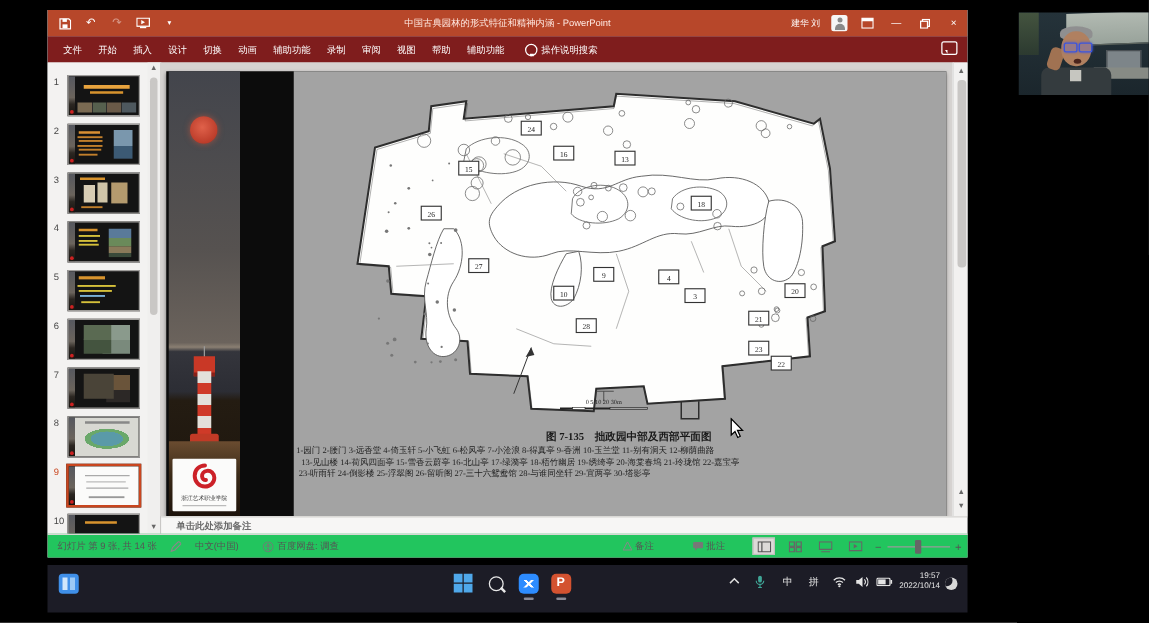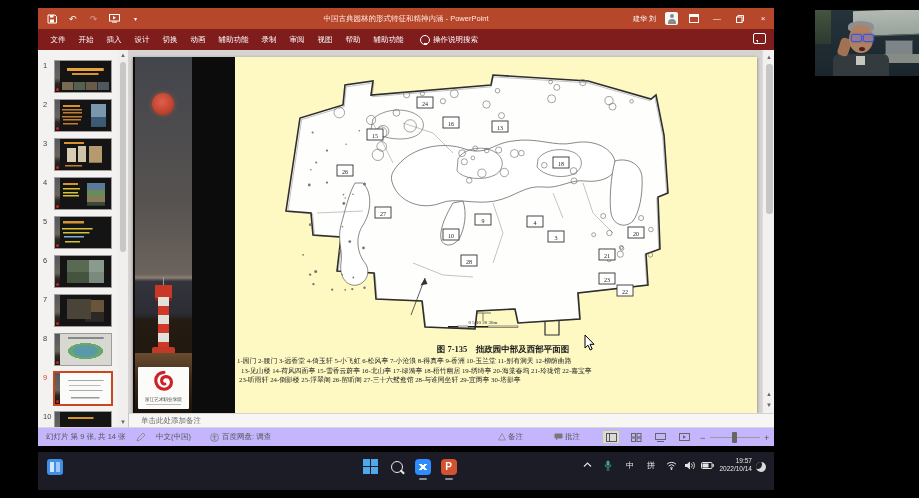--- a/index.html
+++ b/index.html
@@ -95,33 +95,33 @@
     background:radial-gradient(circle at 45% 40%,#e0614a,#b93a28 75%);box-shadow:0 0 5px rgba(220,90,60,.55);}
   #tower{left:23px;top:240px;width:11px;height:52px;
     background:repeating-linear-gradient(180deg,#e3e0da 0 9px,#cf3a28 9px 18px);}
   #lh-top{left:20px;top:228px;width:17px;height:13px;background:#c93826;border-bottom:3px solid #8a2018;}
   #lh-ant{left:28px;top:220px;width:1px;height:9px;background:#999;}
   #lh-base{left:17px;top:290px;width:23px;height:15px;background:#c03a26;border-radius:2px;}
   #rocks{left:0;top:296px;width:57px;height:60px;background:linear-gradient(180deg,#6a4c30,#3a2a18 45%,#1c120a 100%);}
   #logo-box{left:3px;top:310px;width:51px;height:42px;background:#fbfbfa;border-radius:1px;text-align:center;}
   #logo-text{position:absolute;left:0;right:0;bottom:7px;font-size:5px;color:#333;transform:scale(.92);}
   #logo-sub{position:absolute;left:8px;right:8px;bottom:4px;height:1.5px;background:#bbb;}
-  #white-page{left:102px;top:0;width:522px;height:356px;background:#fef9c3;}
+  #white-page{left:102px;top:0;width:522px;height:356px;background:#a3a3a3;}
   #plan-svg{position:absolute;left:18px;top:6px;width:430px;height:276px;}
   #figure-caption{position:absolute;left:78px;top:287px;width:380px;text-align:center;
     font-family:"Liberation Serif","DejaVu Serif",serif;font-weight:bold;font-size:8.5px;color:#1a1a1a;}
   #legend{position:absolute;left:2px;top:299px;width:516px;
     font-family:"Liberation Serif","DejaVu Serif",serif;font-size:6.8px;color:#222;line-height:9.6px;white-space:nowrap;}
   
   #vscroll{left:724px;top:42px;width:12px;height:363px;background:#f2f1f0;border-left:1px solid #dcdcda;}
   #vscroll .thumbbar{position:absolute;left:3px;top:14px;width:7px;height:150px;background:#c9c7c5;border-radius:3px;}
   
   #notes-bar{left:91px;top:405px;width:645px;height:14px;background:#f7f6f5;border-top:1px solid #d5d3d1;}
-  #notes-text{position:absolute;left:12px;top:0;line-height:14px;font-size:7.5px;color:#6a6a6a;}
-  #status-bar{left:0;top:419px;width:828px;height:19px;background:#c4b5fd;border-top:1px solid #d8d6d4;
+  #notes-text{position:absolute;left:12px;top:0;line-height:14px;font-size:7.5px;color:#6a6a6a;font-weight:bold;}
+  #status-bar{left:0;top:419px;width:828px;height:19px;background:#22c55e;border-top:1px solid #d8d6d4;
     font-size:7.5px;color:#555;}
   .st{position:absolute;top:0;line-height:18px;white-space:nowrap;}
   .sicon{display:inline-block;vertical-align:middle;}
   .viewbtn{position:absolute;top:2px;width:18px;height:14px;display:flex;align-items:center;justify-content:center;}
   .viewbtn.on{background:#dcdad8;border:1px solid #c2c0be;box-sizing:border-box;}
   #zoomtrack{position:absolute;left:630px;top:9px;width:62px;height:1px;background:#9a9a9a;}
   #zoomthumb{position:absolute;left:658px;top:4px;width:5px;height:11px;background:#666;border-radius:1px;}
   
   #taskbar{left:38px;top:452px;width:736px;height:38px;background:#1c1c26;}
   .tb-ic{position:absolute;top:6px;width:17px;height:17px;display:flex;align-items:center;justify-content:center;}

